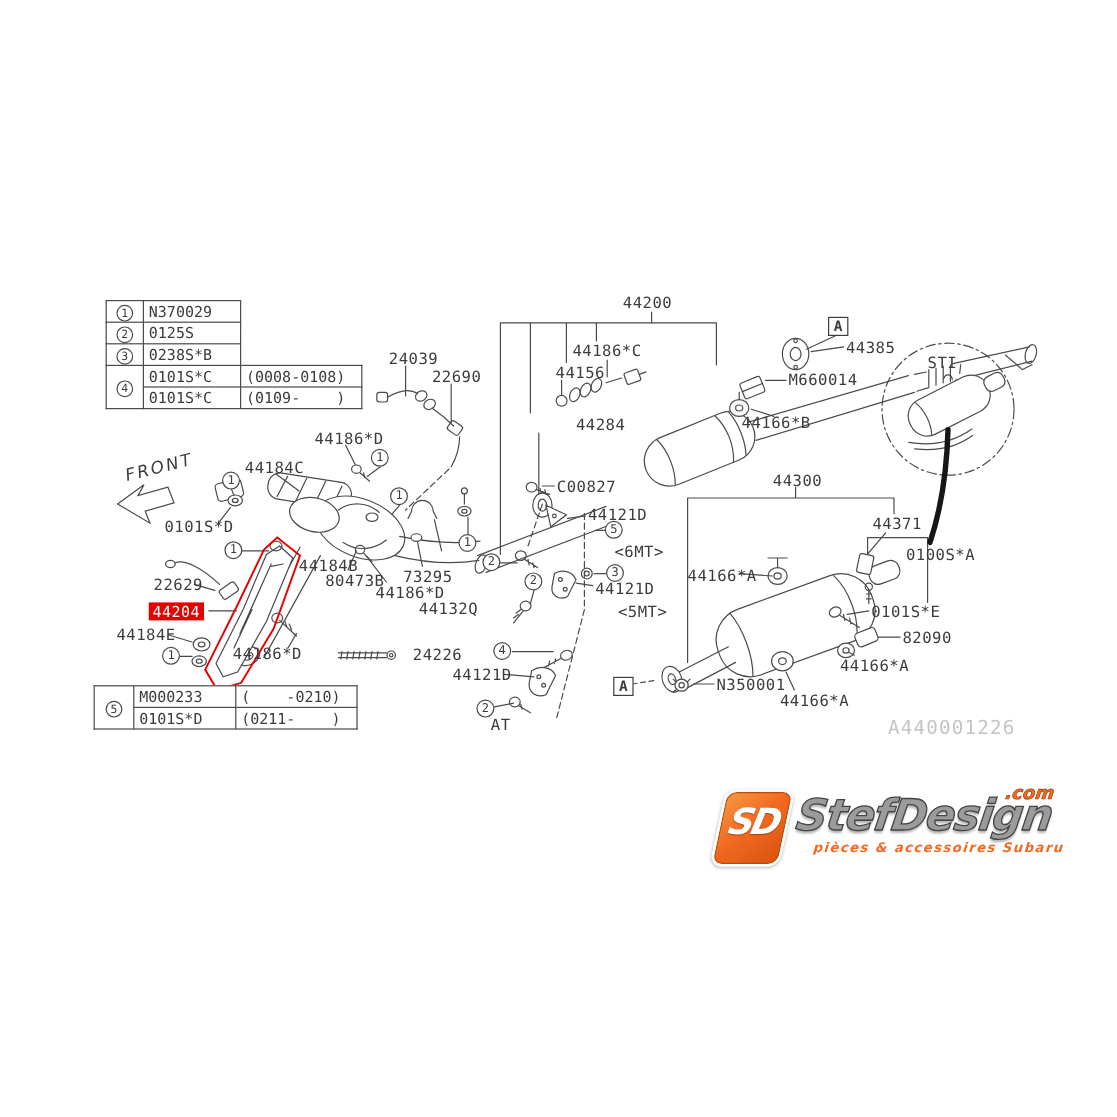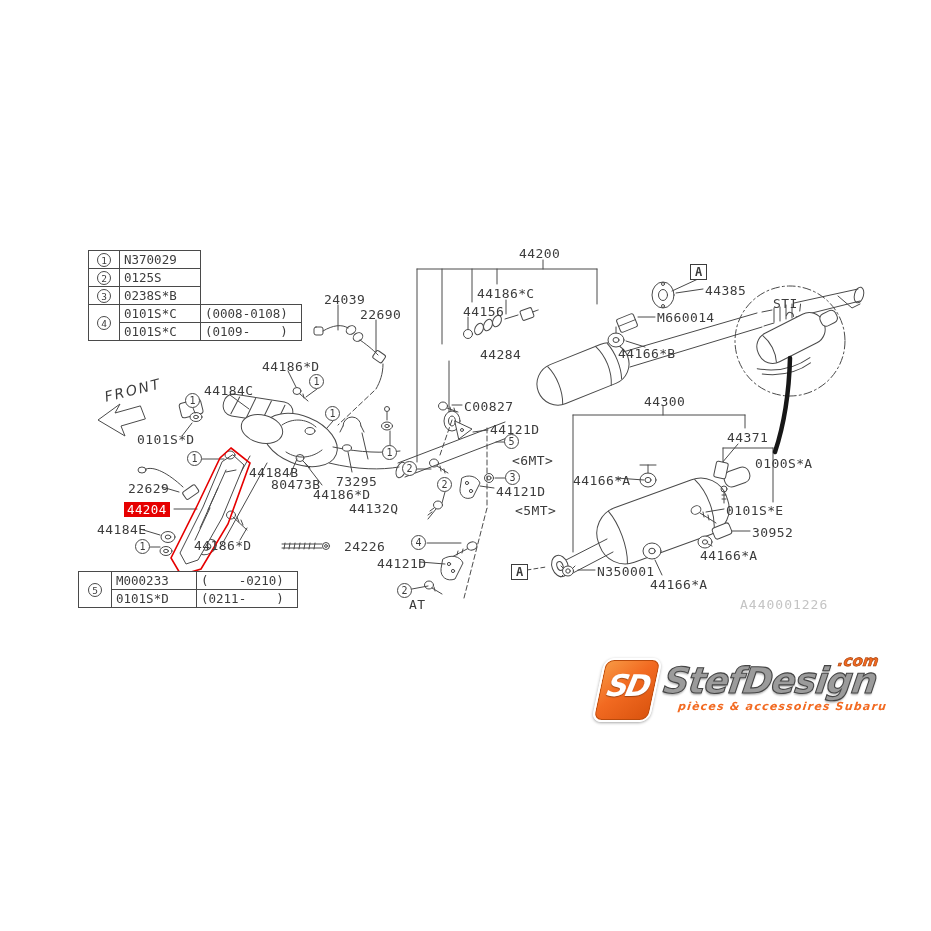--- a/index.html
+++ b/index.html
@@ -8,21 +8,21 @@
   svg{position:absolute;left:0;top:0;}
   .pl{position:absolute;font-size:13px;letter-spacing:.4px;white-space:pre;color:#3c3c3c;}
   .refc{position:absolute;width:15px;height:15px;border:1.2px solid #4a4a4a;border-radius:50%;
         font-size:10px;line-height:14px;text-align:center;background:#fff;box-sizing:border-box;}
   .abox{position:absolute;width:17px;height:16px;border:1.6px solid #3c3c3c;font-size:12px;
         font-weight:bold;text-align:center;line-height:15px;background:#fff;box-sizing:border-box;}
   .redtag{position:absolute;background:#e60000;color:#fff;font-size:12.5px;letter-spacing:.4px;
           padding:0 3px;line-height:15px;}
   .front{position:absolute;font-family:"DejaVu Sans",sans-serif;font-style:italic;font-size:14px;
          letter-spacing:2px;transform:rotate(-14deg);color:#3c3c3c;}
-  .wm{position:absolute;color:#c4c4c4;font-size:13px;letter-spacing:1px;}
+  .wm{position:absolute;color:#c4c4c4;font-size:16px;letter-spacing:1px;}
   
   table.legend{position:absolute;border-collapse:collapse;background:#fff;}
   table.legend td{border:1.2px solid #4a4a4a;font-size:12.5px;padding:0 4px;height:17px;
                   white-space:pre;color:#3c3c3c;}
   table.legend td.ghost{border:none;background:transparent;}
   .tref{display:inline-block;width:14px;height:14px;border:1.1px solid #4a4a4a;border-radius:50%;
         font-size:9.5px;line-height:13px;text-align:center;box-sizing:border-box;}
   
   .logo{position:absolute;left:592px;top:652px;width:300px;height:80px;
         font-family:"DejaVu Sans",sans-serif;}
@@ -308,21 +308,21 @@
 <div class="pl" style="left:313px;top:487px;">44186*D</div>
 <div class="pl" style="left:490px;top:422px;">44121D</div>
 <div class="pl" style="left:481px;top:453px;margin-left:31px;">&lt;6MT&gt;</div>
 <div class="pl" style="left:496px;top:484px;">44121D</div>
 <div class="pl" style="left:467px;top:503px;margin-left:48px;">&lt;5MT&gt;</div>
 <div class="pl" style="left:344px;top:539px;">24226</div>
 <div class="pl" style="left:377px;top:556px;">44121D</div>
 <div class="pl" style="left:409px;top:597px;">AT</div>
 <div class="pl" style="left:573px;top:473px;">44166*A</div>
 <div class="pl" style="left:726px;top:503px;text-align:right;">0101S*E</div>
-<div class="pl" style="left:752px;top:525px;">30952</div>
+<div class="pl" style="left:752px;top:525px;">82090</div>
 <div class="pl" style="left:700px;top:548px;">44166*A</div>
 <div class="pl" style="left:597px;top:564px;">N350001</div>
 <div class="pl" style="left:650px;top:577px;">44166*A</div>
 
 <div class="redtag" style="left:124px;top:502px;">44204</div>
 
 <div class="abox" style="left:690px;top:264px;">A</div>
 <div class="abox" style="left:511px;top:564px;">A</div>
 
 <div class="refc" style="left:185px;top:393px;">1</div>

